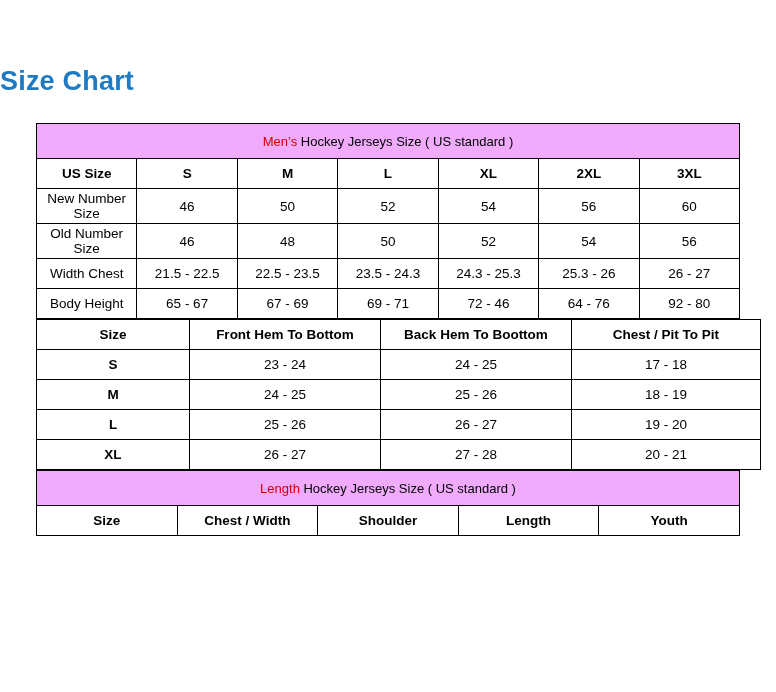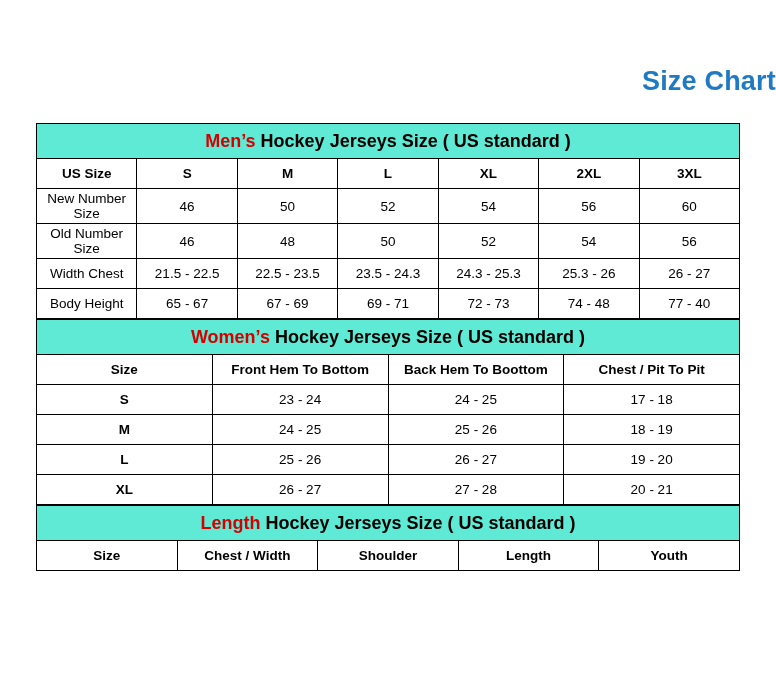--- a/index.html
+++ b/index.html
@@ -14,21 +14,21 @@
     color: #000000;
     overflow: hidden;
   }
   .page {
     position: relative;
     width: 776px;
     height: 692px;
     box-sizing: border-box;
   }
   .title {
-    text-align: right;
+    text-align: left;
     color: #1f7ac4;
     font-size: 27px;
     font-weight: bold;
     padding-top: 66px;
     letter-spacing: 0.2px;
   }
   .tables {
     margin: 26px 36px 0 36px;
   }
   table {
@@ -39,23 +39,23 @@
   td, th {
     border: 1px solid #000000;
     font-size: 13.5px;
     text-align: center;
     height: 25px;
     padding: 2px 2px;
     font-weight: normal;
     background: #ffffff;
   }
   .section-head td {
-    background: #5eead4;
-    font-weight: bold;
-    font-size: 18px;
+    background: #f0abfc;
+    font-weight: normal;
+    font-size: 13px;
     height: 30px;
   }
   .section-head .accent {
     color: #d40000;
   }
   .section-head .rest {
     color: #000000;
   }
   .hdr td {
     font-weight: bold;
@@ -116,32 +116,29 @@
           <td>23.5 - 24.3</td>
           <td>24.3 - 25.3</td>
           <td>25.3 - 26</td>
           <td>26 - 27</td>
         </tr>
         <tr>
           <td class="rowlabel">Body Height</td>
           <td>65 - 67</td>
           <td>67 - 69</td>
           <td>69 - 71</td>
-          <td>72 - 73</td>
-          <td>74 - 48</td>
-          <td>77 - 40</td>
+          <td>72 - 46</td>
+          <td>64 - 76</td>
+          <td>92 - 80</td>
         </tr>
       </tbody>
     </table>
 
     <table>
       <tbody>
-        <tr class="section-head">
-          <td colspan="4"><span class="accent">Women’s</span><span class="rest"> Hockey Jerseys Size ( US standard )</span></td>
-        </tr>
         <tr class="hdr">
           <td style="width:148px">Size</td>
           <td style="width:186px">Front Hem To Bottom</td>
           <td style="width:186px">Back Hem To Boottom</td>
           <td style="width:184px">Chest / Pit To Pit</td>
         </tr>
         <tr>
           <td class="rowlabel bold">S</td>
           <td>23 - 24</td>
           <td>24 - 25</td>

